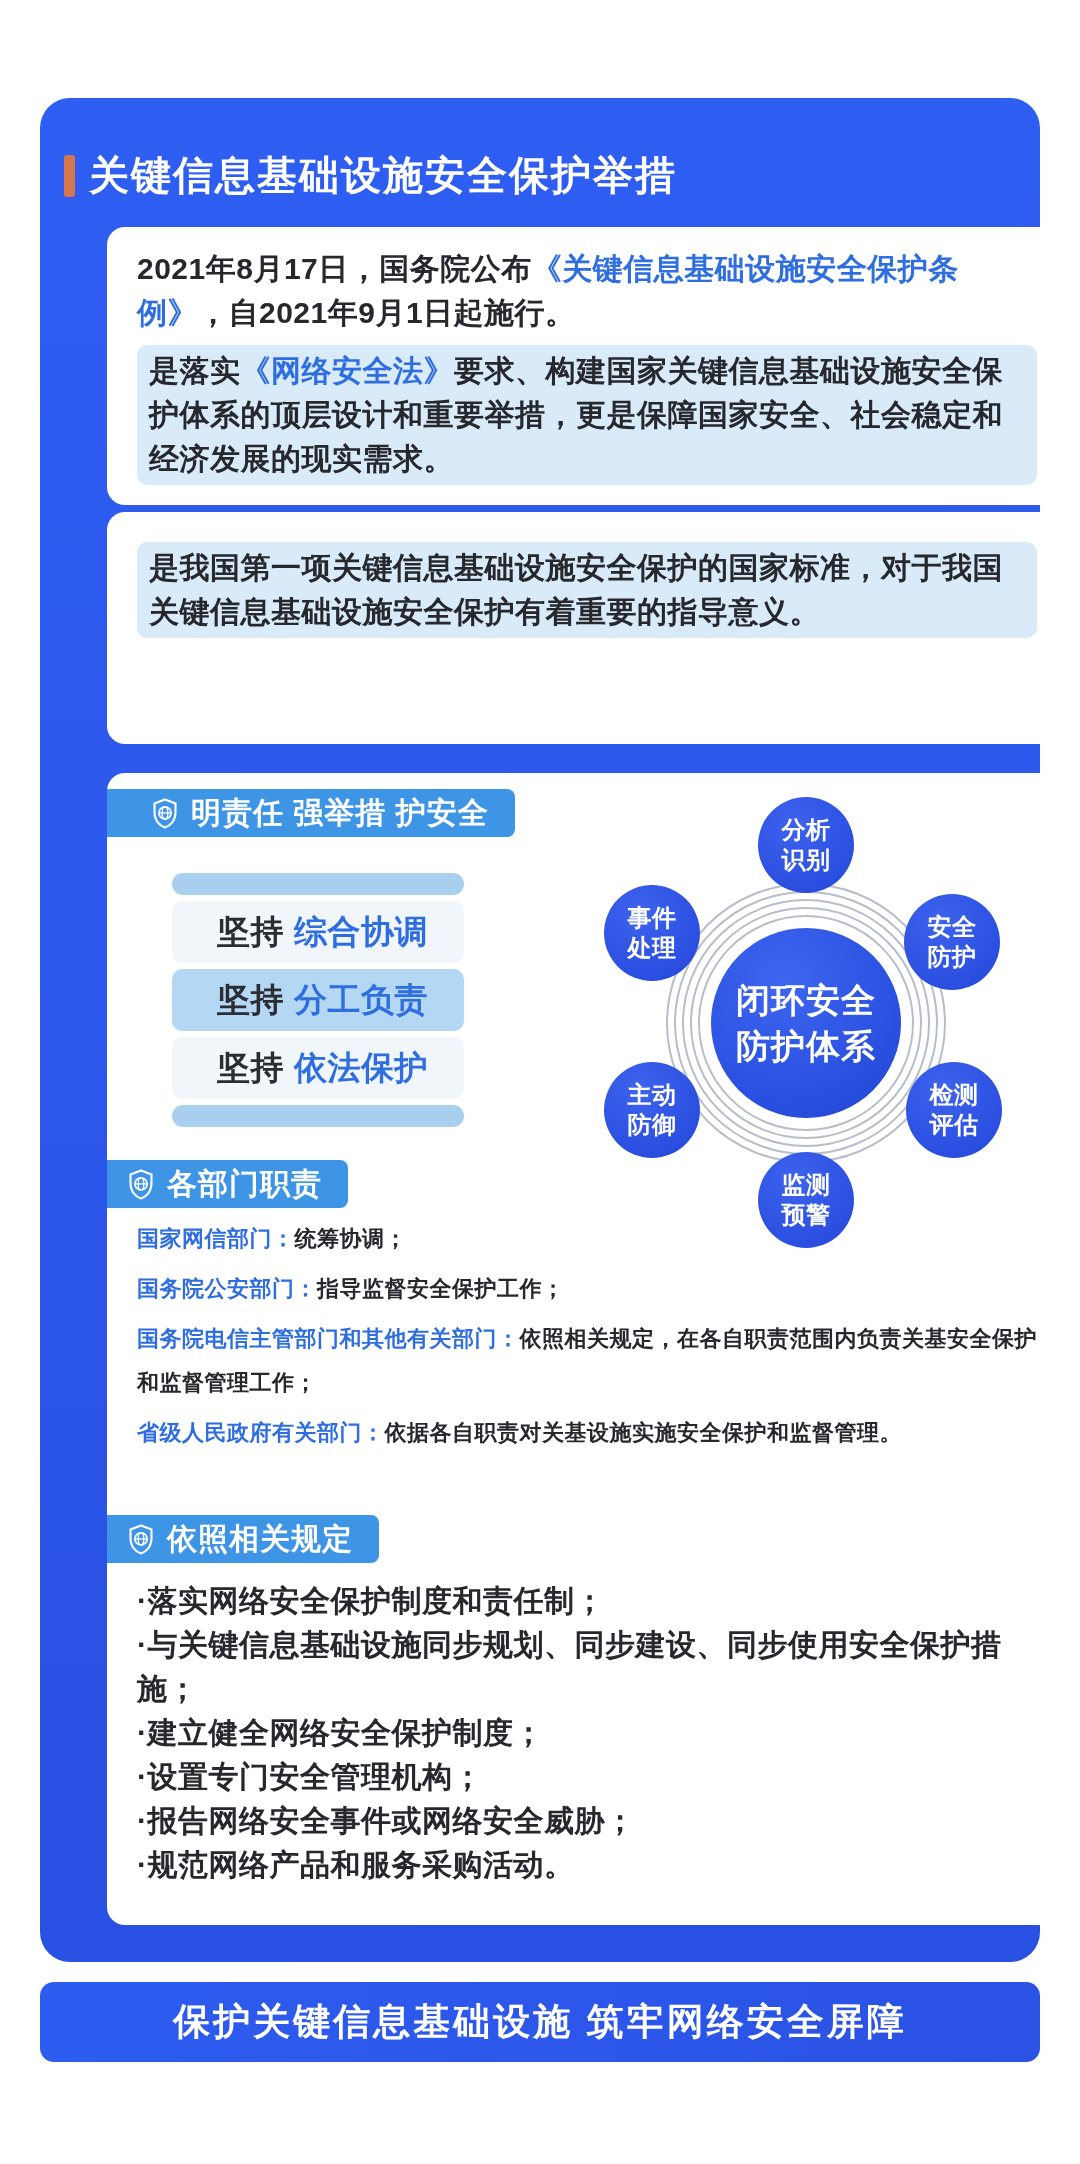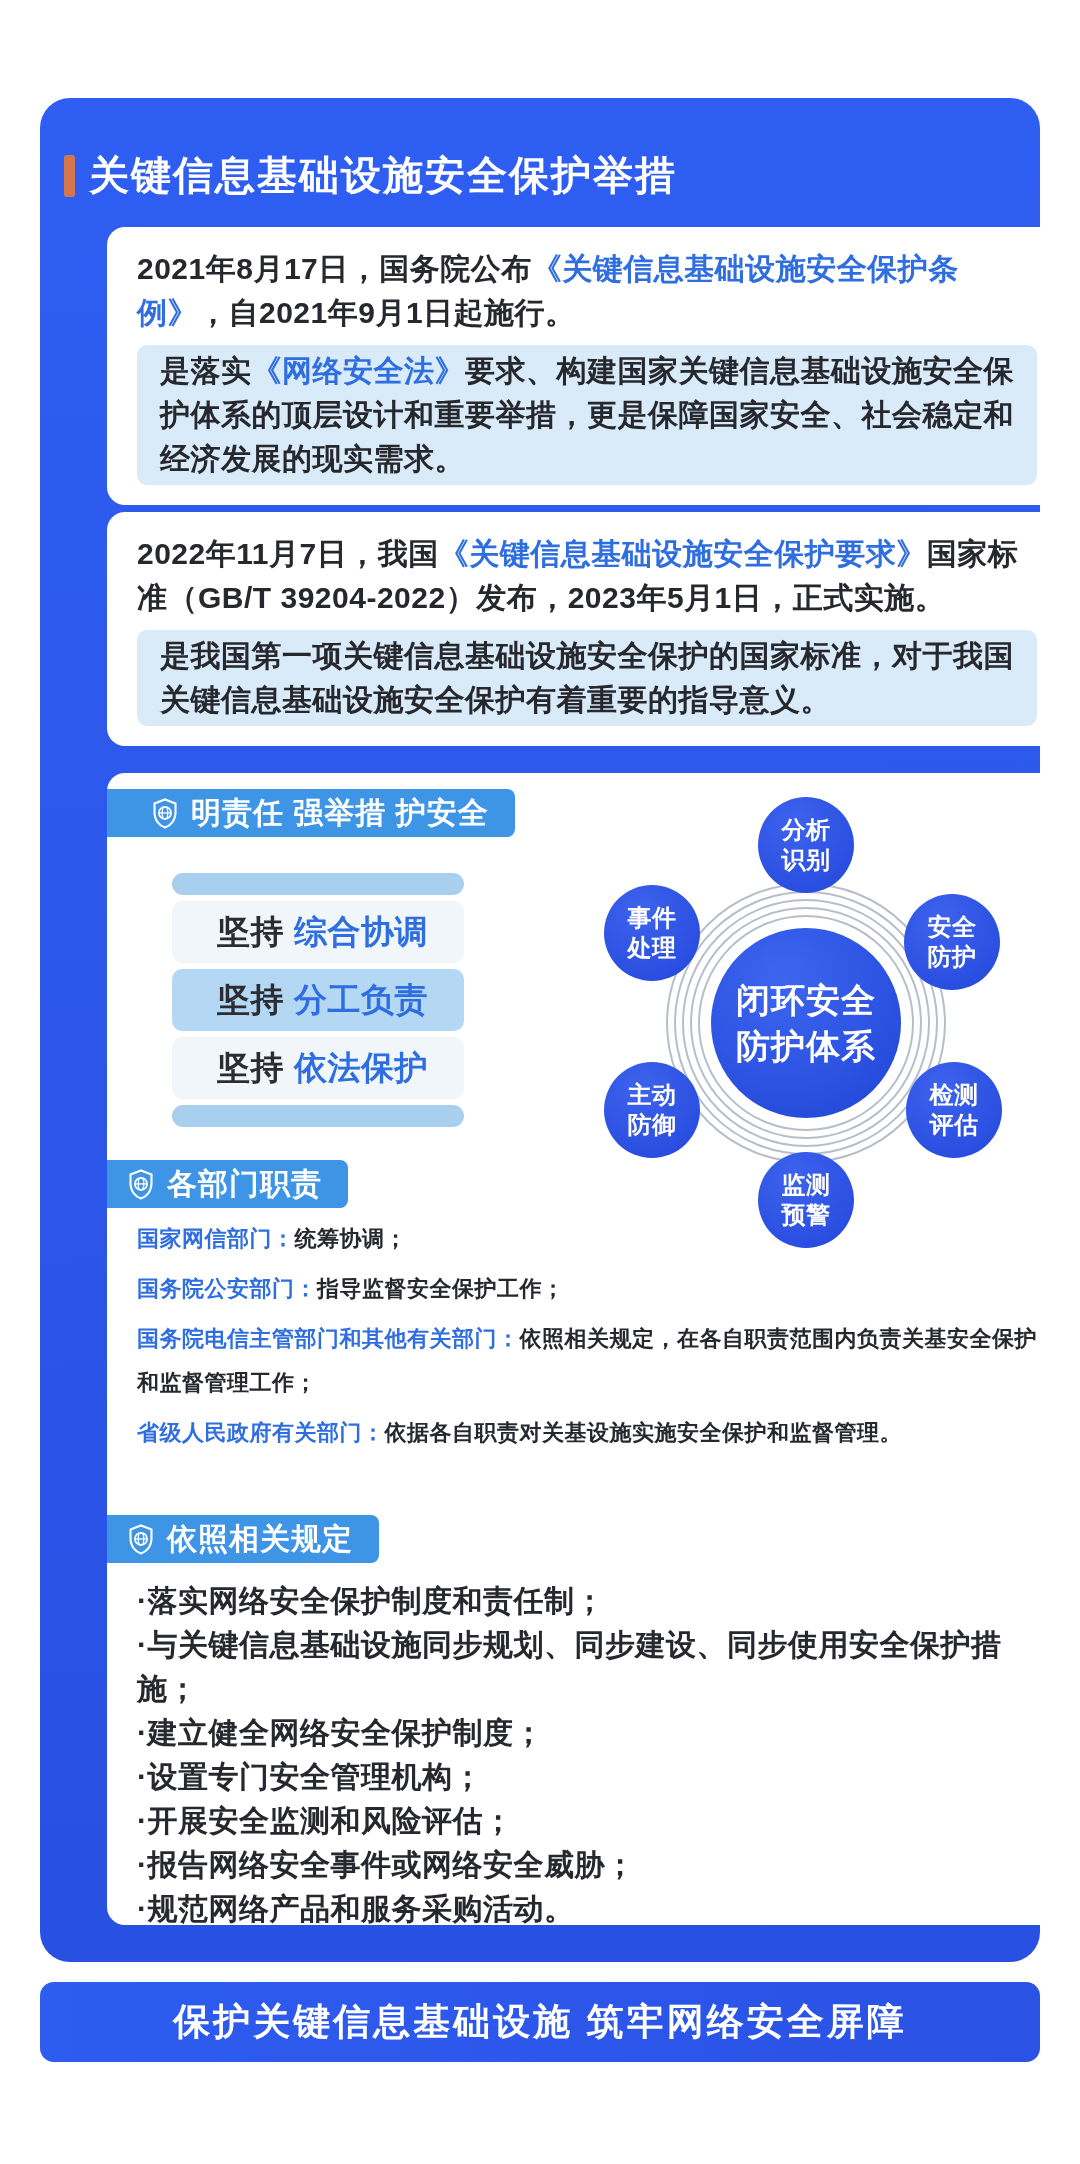--- a/index.html
+++ b/index.html
@@ -14,21 +14,21 @@
   .page-title{font-size:40px;font-weight:bold;color:#ffffff;letter-spacing:2px;white-space:nowrap;}
   
   .card{position:absolute;left:23px;width:960px;background:#ffffff;border-radius:18px;
         padding:20px 30px;box-sizing:border-box;font-size:30px;line-height:44px;
         color:#26282e;font-weight:600;letter-spacing:0.5px;margin-left:44px;}
   .card-2021{top:129px;min-height:262px;}
   .card-2022{top:414px;min-height:232px;}
   .card-main{top:675px;height:1152px;padding:0;}
   .para{margin:0;}
   .blue{color:#2e6ee0;font-weight:bold;}
-  .hl{background:#d9eaf8;border-radius:10px;padding:4px 23px;margin-top:10px;}
+  .hl{background:#d9eaf8;border-radius:10px;padding:4px 12px;margin-top:10px;}
   
   .badge{position:absolute;left:0;display:inline-flex;align-items:center;gap:12px;
          background:#3e95e5;color:#fff;font-weight:bold;font-size:30px;height:48px;
          padding:0 26px 0 20px;border-radius:0 8px 8px 0;letter-spacing:1px;white-space:nowrap;}
   .badge svg{display:block;flex:none;}
   .badge-measures{top:16px;padding-left:44px;}
   .badge-dept{top:387px;}
   .badge-duty{top:742px;}
   
   .adherence{position:absolute;left:65px;top:100px;width:292px;}
@@ -76,21 +76,20 @@
       <div class="accent-bar"></div>
       <div class="page-title">关键信息基础设施安全保护举措</div>
     </div>
 
     <div class="card card-2021">
       <p class="para"><span>2021年8月17日，国务院公布</span><span class="blue">《关键信息基础设施安全保护条例》</span><span>，自2021年9月1日起施行。</span></p>
       <div class="hl"><span>是落实</span><span class="blue">《网络安全法》</span><span>要求、构建国家关键信息基础设施安全保护体系的顶层设计和重要举措，更是保障国家安全、社会稳定和经济发展的现实需求。</span></div>
     </div>
 
     <div class="card card-2022">
-      <p class="para"><span>2022年11月7日，我国</span><span class="blue">《关键信息基础设施安全保护要求》</span><span>国家标准（GB/T 39204-2022）发布，2023年5月1日，正式实施。</span></p>
       <div class="hl"><span>是我国第一项关键信息基础设施安全保护的国家标准，对于我国关键信息基础设施安全保护有着重要的指导意义。</span></div>
     </div>
 
     <div class="card card-main">
 
       <div class="badge badge-measures">
         <svg viewBox="0 0 24 28" width="28" height="33">
             <path d="M12 2 L21 5.5 V13 C21 20 16.5 24.5 12 26 C7.5 24.5 3 20 3 13 V5.5 Z" fill="none" stroke="#fff" stroke-width="1.8"></path>
             <circle cx="12" cy="13.5" r="5.2" fill="none" stroke="#fff" stroke-width="1.5"></circle>
             <ellipse cx="12" cy="13.5" rx="2.4" ry="5.2" fill="none" stroke="#fff" stroke-width="1.1"></ellipse>
@@ -161,21 +160,20 @@
             <line x1="6.8" y1="13.5" x2="17.2" y2="13.5" stroke="#fff" stroke-width="1.1"></line>
           </svg>
         <span>依照相关规定</span>
       </div>
 
       <div class="duties">
         <p>·落实网络安全保护制度和责任制；</p>
         <p>·与关键信息基础设施同步规划、同步建设、同步使用安全保护措施；</p>
         <p>·建立健全网络安全保护制度；</p>
         <p>·设置专门安全管理机构；</p>
-        <p>·开展安全监测和风险评估；</p>
         <p>·报告网络安全事件或网络安全威胁；</p>
         <p>·规范网络产品和服务采购活动。</p>
       </div>
 
     </div>
   </div>
 
   <div class="banner">保护关键信息基础设施 筑牢网络安全屏障</div>
 </div>
 

